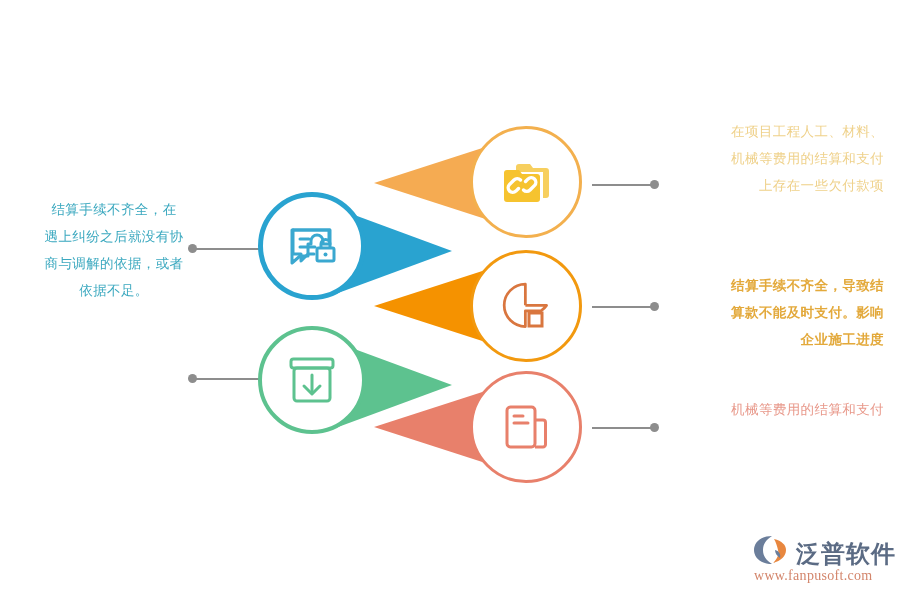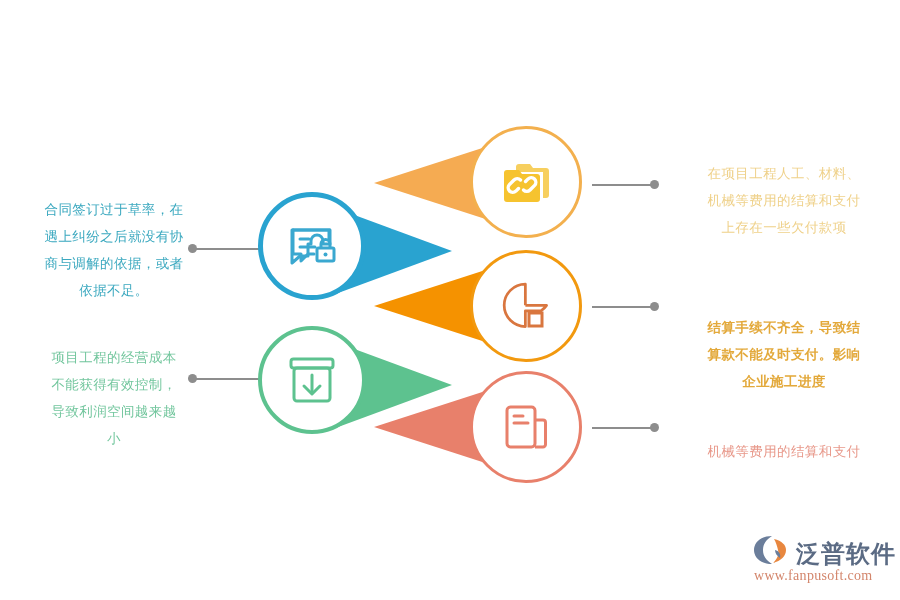--- a/index.html
+++ b/index.html
@@ -17,21 +17,21 @@
 
   
   .txt {
     position: absolute;
     font-size: 13.5px;
     line-height: 27px;
     letter-spacing: 0.4px;
     white-space: pre-line;
   }
   .txt.left  { text-align: right; }
-  .txt.right { text-align: center; margin-top: 42px; }
+  .txt.right { text-align: right; }
 
   #text-contract  { left: 28px;  top: 196px; width: 172px; color: #3aa8bf; text-align: center; }
   #text-cost      { left: 28px;  top: 344px; width: 172px; color: #72c69d; text-align: center; }
   #text-unpaid    { left: 684px; top: 118px; width: 200px; color: #efd18a; }
   #text-settle    { left: 684px; top: 272px; width: 200px; color: #e3a93b; font-weight: bold; }
   #text-warranty  { left: 684px; top: 396px; width: 200px; color: #e8988a; }
 
   
   .conn { position: absolute; height: 1.5px; background: #8d8d8d; }
   .dot  { position: absolute; width: 9px; height: 9px; border-radius: 50%; background: #8d8d8d; }
@@ -119,29 +119,25 @@
     font-size: 14px; color: #d3856b;
     font-family: "Liberation Serif", "DejaVu Serif", serif;
     letter-spacing: 0.3px;
   }
 </style>
 </head>
 <body>
 
 <div id="stage">
 
-  <div class="txt left" id="text-contract">合同签订过于草率，在
+  <div class="txt left" id="text-contract">结算手续不齐全，在
 遇上纠纷之后就没有协
 商与调解的依据，或者
 依据不足。</div>
 
-  <div class="txt left" id="text-cost">项目工程的经营成本
-不能获得有效控制，
-导致利润空间越来越
-小</div>
 
   <div class="txt right" id="text-unpaid">在项目工程人工、材料、
 机械等费用的结算和支付
 上存在一些欠付款项</div>
 
   <div class="txt right" id="text-settle">结算手续不齐全，导致结
 算款不能及时支付。影响
 企业施工进度</div>
 
   <div class="txt right" id="text-warranty">机械等费用的结算和支付</div>

